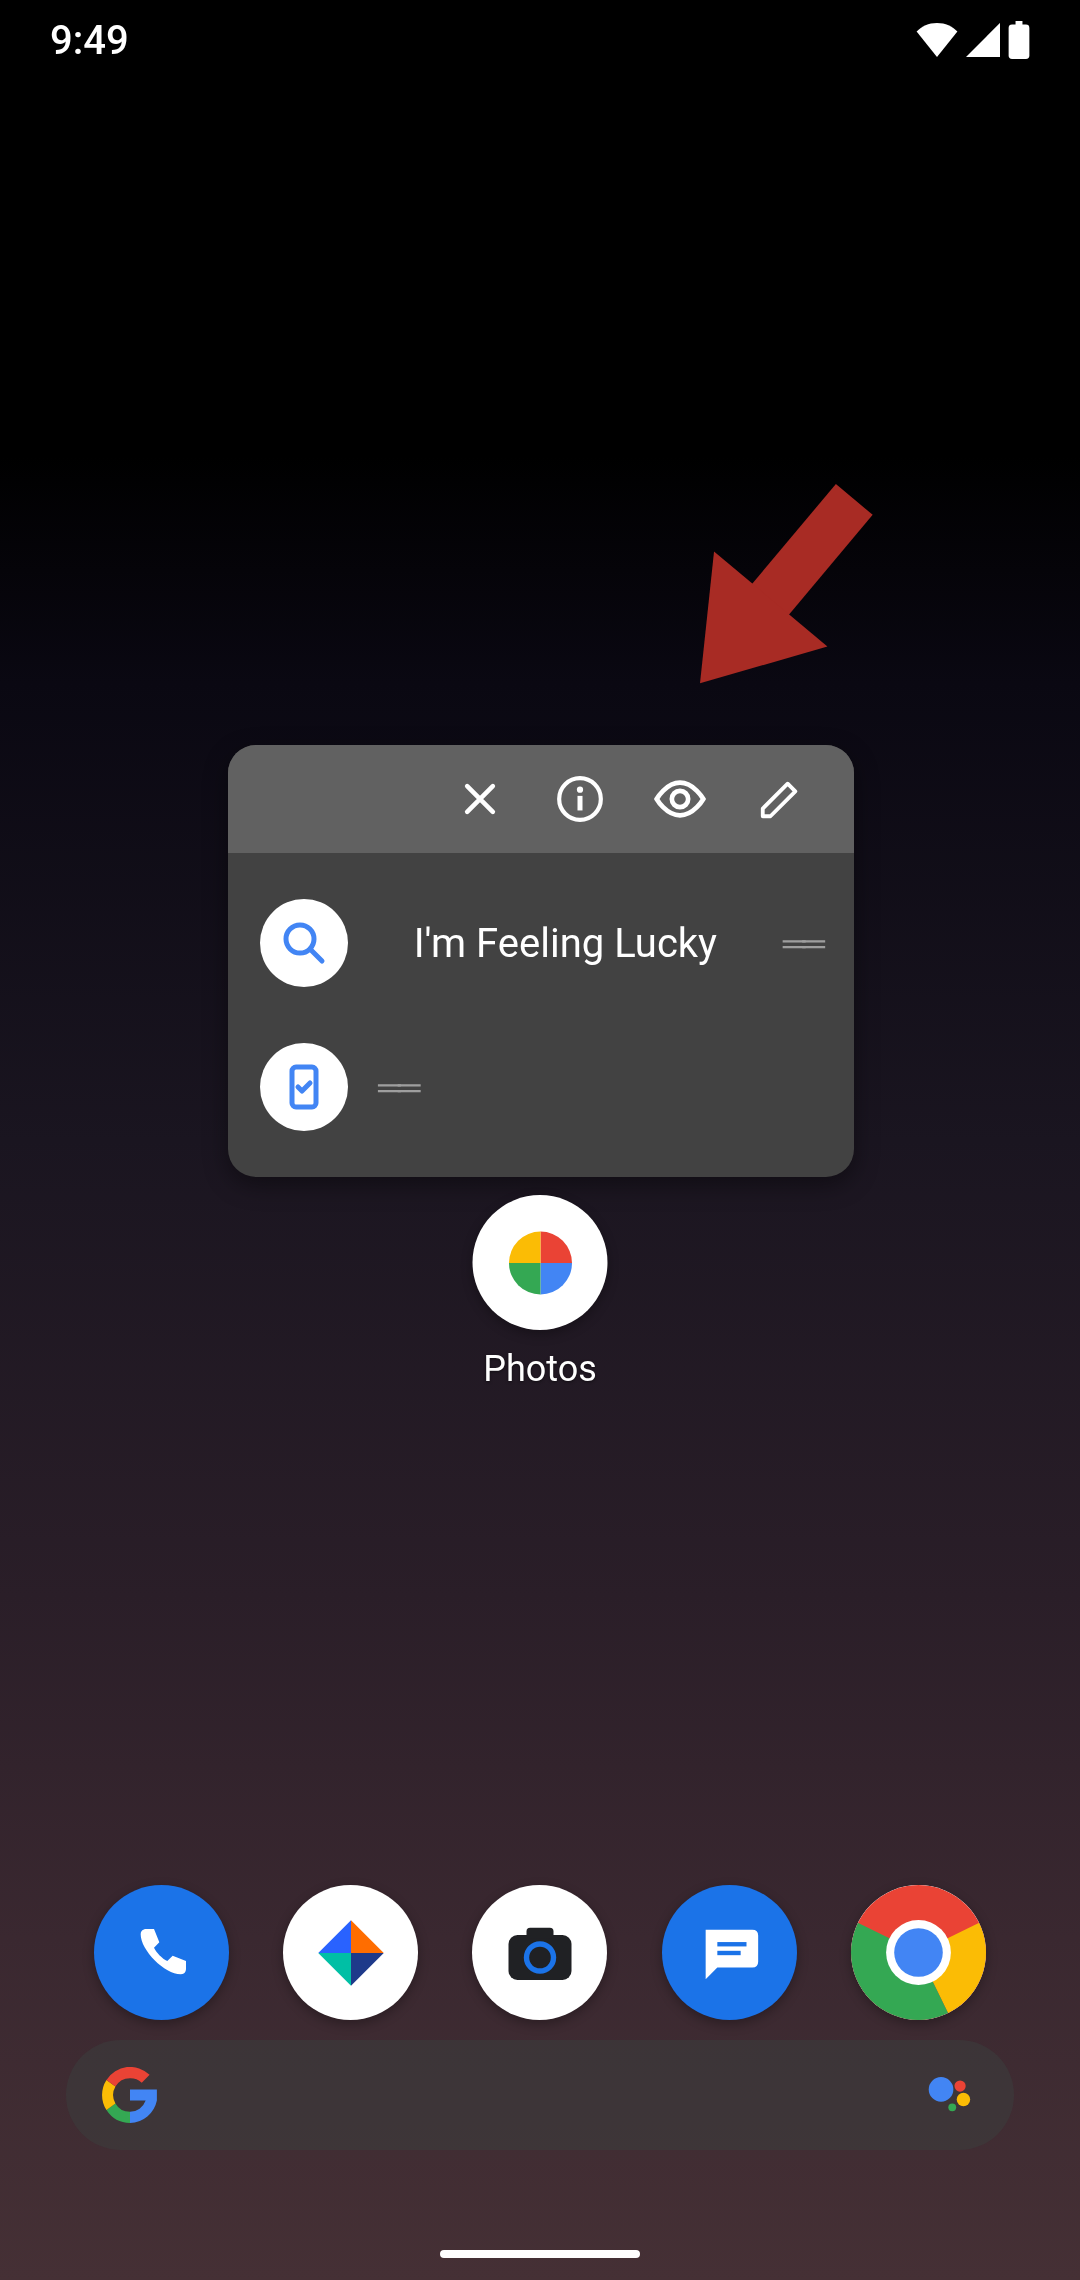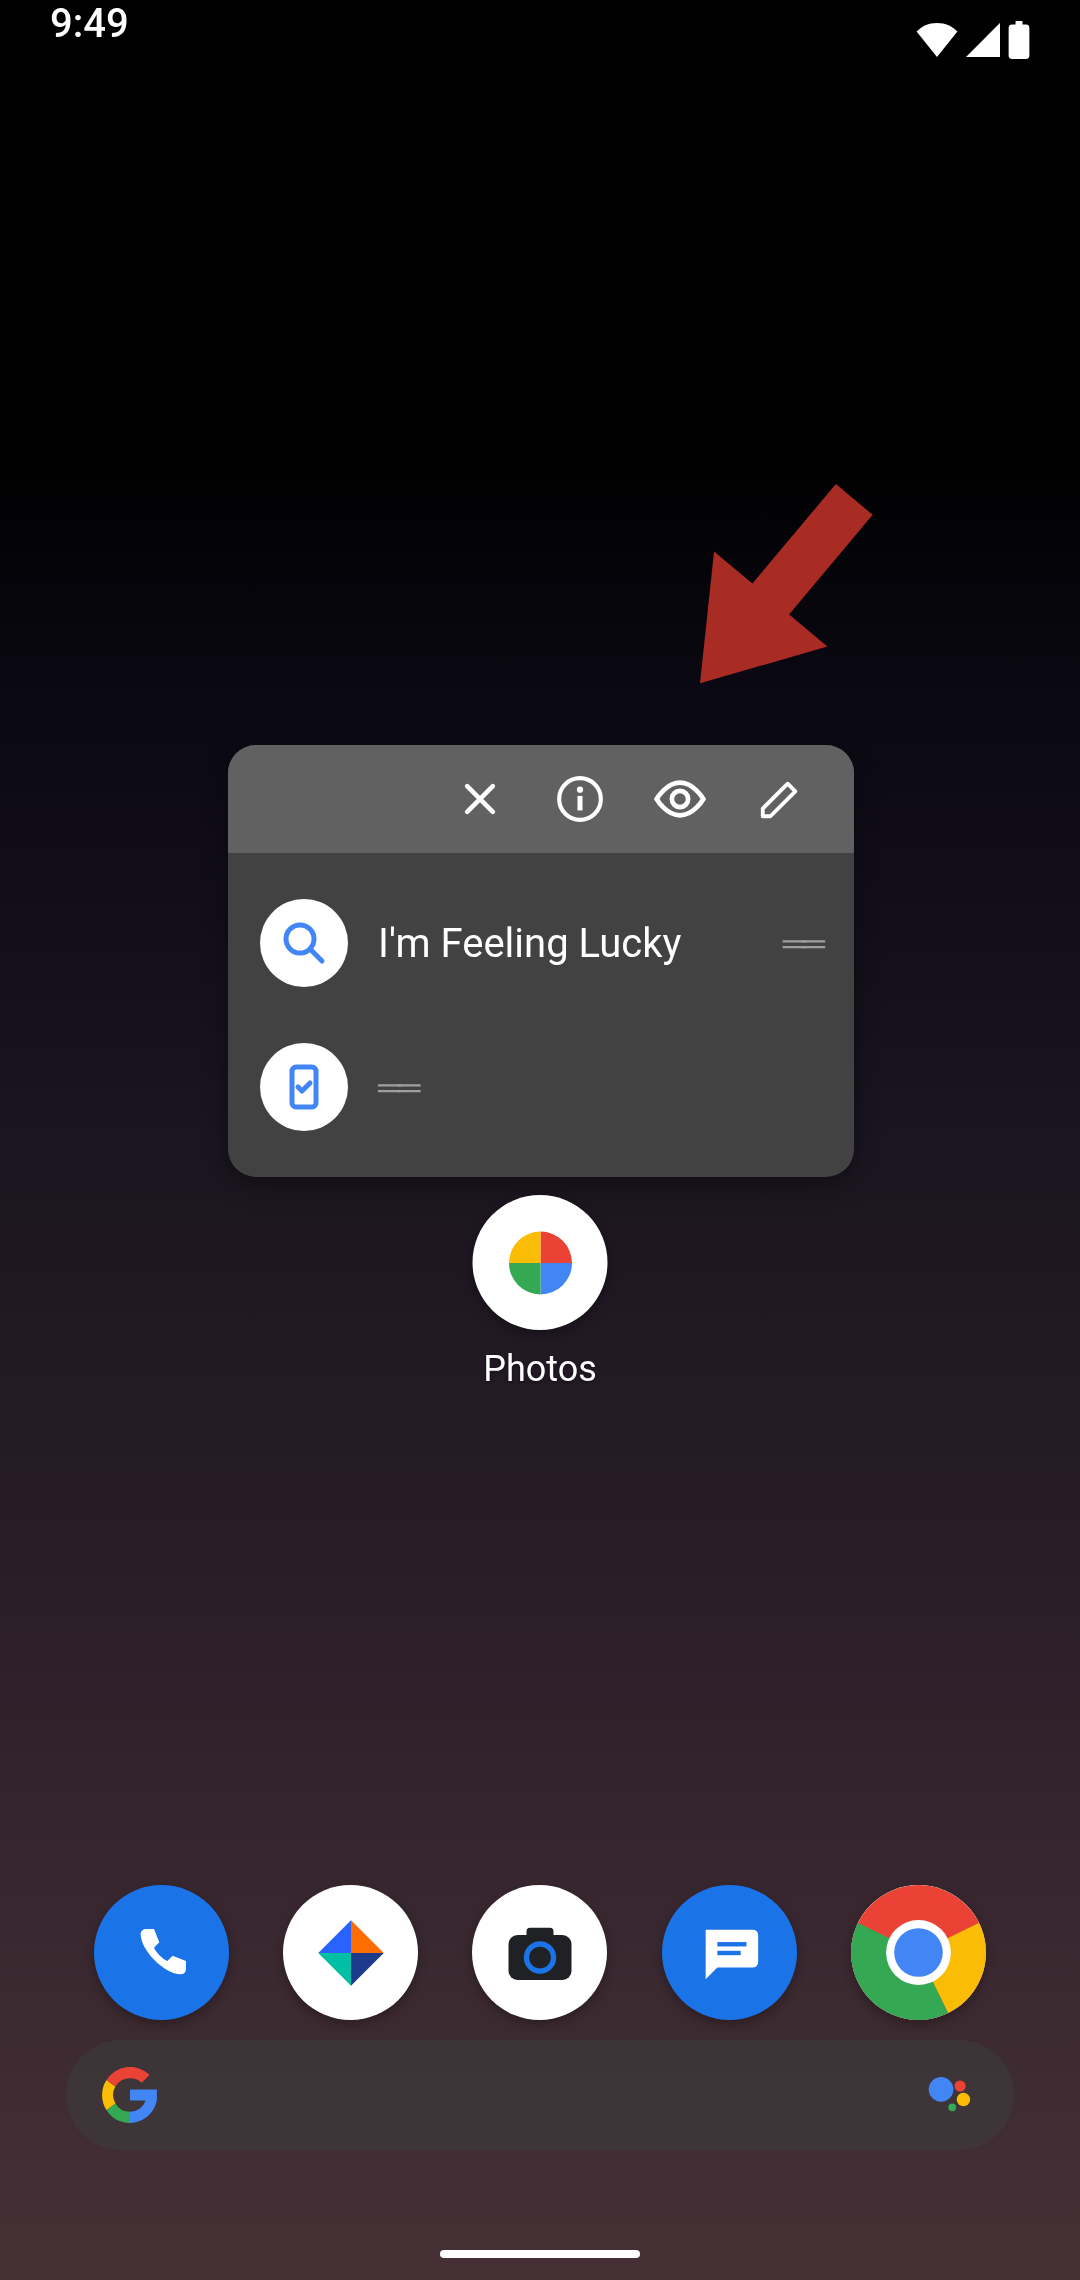--- a/index.html
+++ b/index.html
@@ -12,20 +12,21 @@
       overflow: hidden;
     }
     .status-bar {
       position: absolute;
       top: 0;
       left: 0;
       right: 0;
       height: 80px;
       display: flex;
       justify-content: space-between;
+      align-items: center;
       padding: 0 50px;
       color: white;
     }
     .status-time { font-size: 40px; font-weight: 500; }
     .status-icons { display: flex; gap: 8px; align-items: center; }
     .arrow-pointer {
       position: absolute;
       top: 440px;
       left: 610px;
       width: 300px;
@@ -59,20 +60,21 @@
       justify-content: center;
       cursor: pointer;
     }
     .popup-body { padding: 18px 0; }
     .popup-item {
       display: flex;
       align-items: center;
       padding: 28px 32px;
       cursor: pointer;
       gap: 30px;
+      text-align: center;
     }
     .popup-item-icon {
       width: 88px;
       height: 88px;
       background: white;
       border-radius: 50%;
       display: flex;
       align-items: center;
       justify-content: center;
       flex-shrink: 0;

